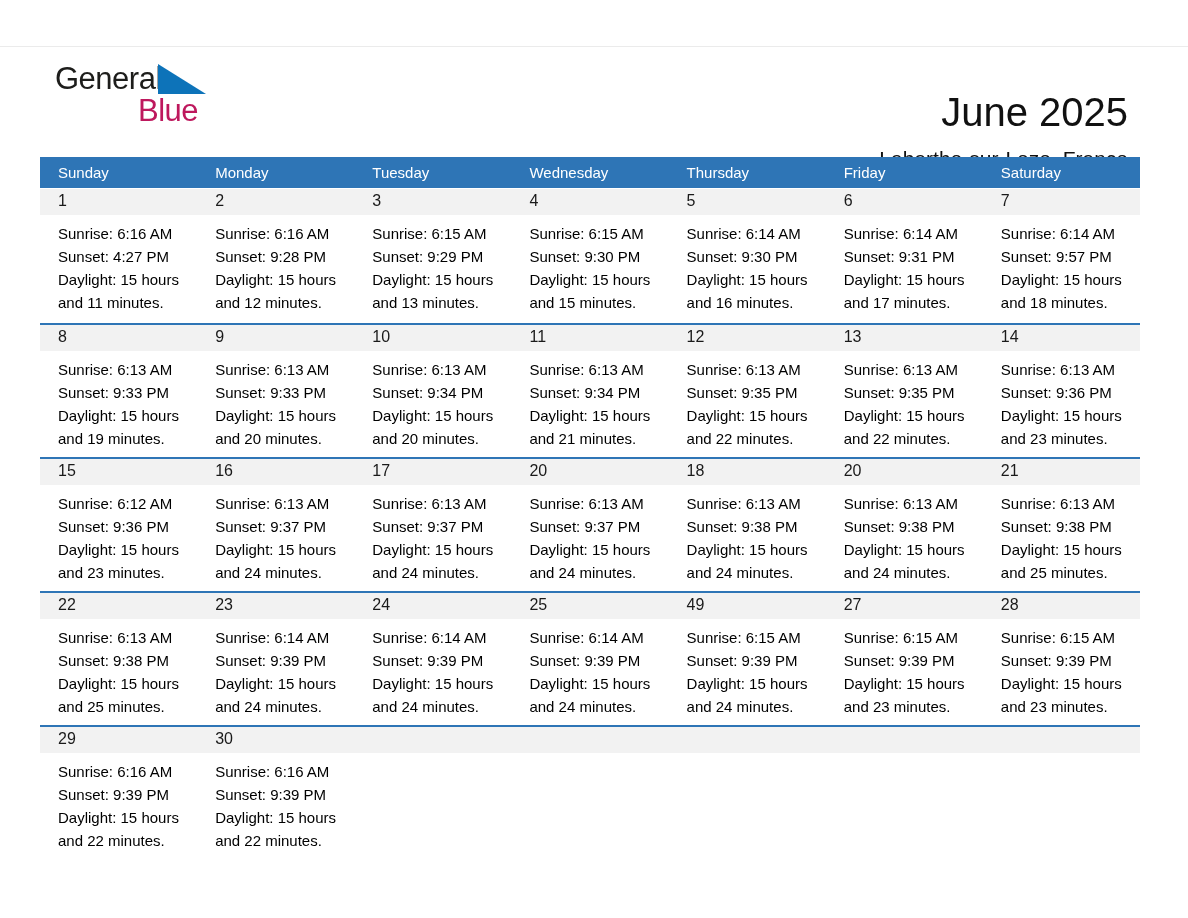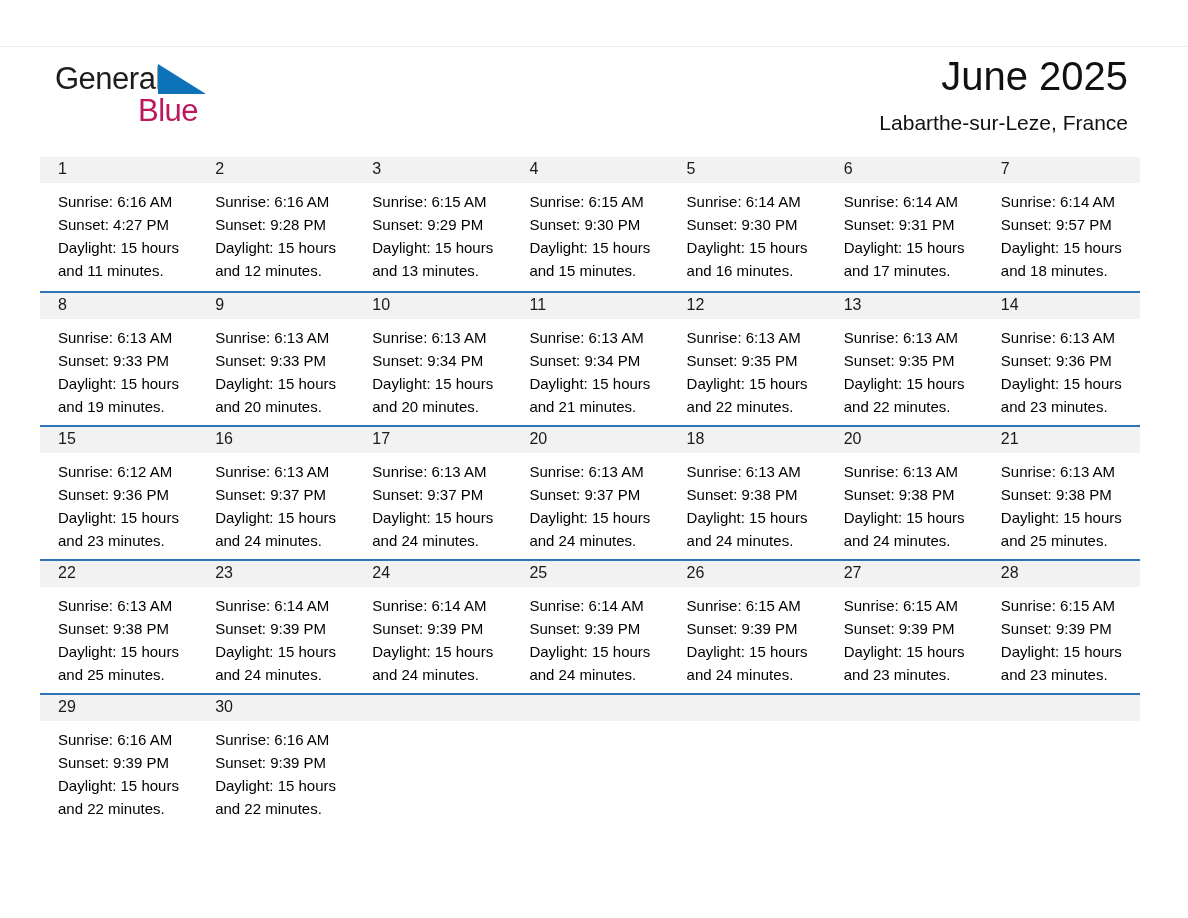--- a/index.html
+++ b/index.html
@@ -10,21 +10,21 @@
 
   
   .logo { position: absolute; left: 55px; top: 62px; width: 220px; }
   .logo-general { font-size: 31px; letter-spacing: -0.5px; color: #1d1d1b; line-height: 34px; }
   .logo-triangle { position: absolute; left: 103px; top: 2px; width: 48px; height: 30px;
                    background: #0d73b9; clip-path: polygon(0 0, 100% 100%, 0 100%); }
   .logo-blue { font-size: 31px; letter-spacing: -0.5px; color: #be185d; line-height: 30px; margin-left: 83px; }
 
   
   .title-block { position: absolute; right: 60px; top: 52px; text-align: right; }
-  .cal-title { font-size: 40px; color: #111111; line-height: 48px; font-weight: normal; }
+  .cal-title { font-size: 40px; color: #111111; line-height: 48px; font-weight: normal; margin-top: 36px; }
   .cal-subtitle { font-size: 21px; color: #111111; line-height: 30px; margin-top: 8px; font-weight: normal; }
 
   
   .calendar { position: absolute; left: 40px; top: 157px; width: 1100px; }
   .weekday-row { display: grid; grid-template-columns: repeat(7, 1fr); height: 31px;
                  background: #2e75b6; margin-bottom: 1px; }
   .wd { color: #ffffff; font-size: 15px; padding-left: 18px; display: flex; align-items: center; }
 
   .week-row { display: grid; grid-template-columns: repeat(7, 1fr); height: 134px; }
   .week-row + .week-row { border-top: 2px solid #2e75b6; }
@@ -45,20 +45,29 @@
   <div class="logo-triangle"></div>
   <div class="logo-blue">Blue</div>
 </div>
 
 <div class="title-block">
   <div class="cal-title">June 2025</div>
   <div class="cal-subtitle">Labarthe-sur-Leze, France</div>
 </div>
 
 <div class="calendar">
+  <div class="weekday-row">
+      <div class="wd">Sunday</div>
+      <div class="wd">Monday</div>
+      <div class="wd">Tuesday</div>
+      <div class="wd">Wednesday</div>
+      <div class="wd">Thursday</div>
+      <div class="wd">Friday</div>
+      <div class="wd">Saturday</div>
+    </div>
   <div id="weeks-container">
       <div class="week-row">
         <div class="cell">
     <div class="daynum">1</div>
     <div class="cell-body">
             <div class="cell-line">Sunrise: 6:16 AM</div>
             <div class="cell-line">Sunset: 4:27 PM</div>
             <div class="cell-line">Daylight: 15 hours</div>
             <div class="cell-line">and 11 minutes.</div>
           </div>
@@ -279,21 +288,21 @@
         <div class="cell">
     <div class="daynum">25</div>
     <div class="cell-body">
             <div class="cell-line">Sunrise: 6:14 AM</div>
             <div class="cell-line">Sunset: 9:39 PM</div>
             <div class="cell-line">Daylight: 15 hours</div>
             <div class="cell-line">and 24 minutes.</div>
           </div>
   </div>
         <div class="cell">
-    <div class="daynum">26</div>
+    <div class="daynum">49</div>
     <div class="cell-body">
             <div class="cell-line">Sunrise: 6:15 AM</div>
             <div class="cell-line">Sunset: 9:39 PM</div>
             <div class="cell-line">Daylight: 15 hours</div>
             <div class="cell-line">and 24 minutes.</div>
           </div>
   </div>
         <div class="cell">
     <div class="daynum">27</div>
     <div class="cell-body">

